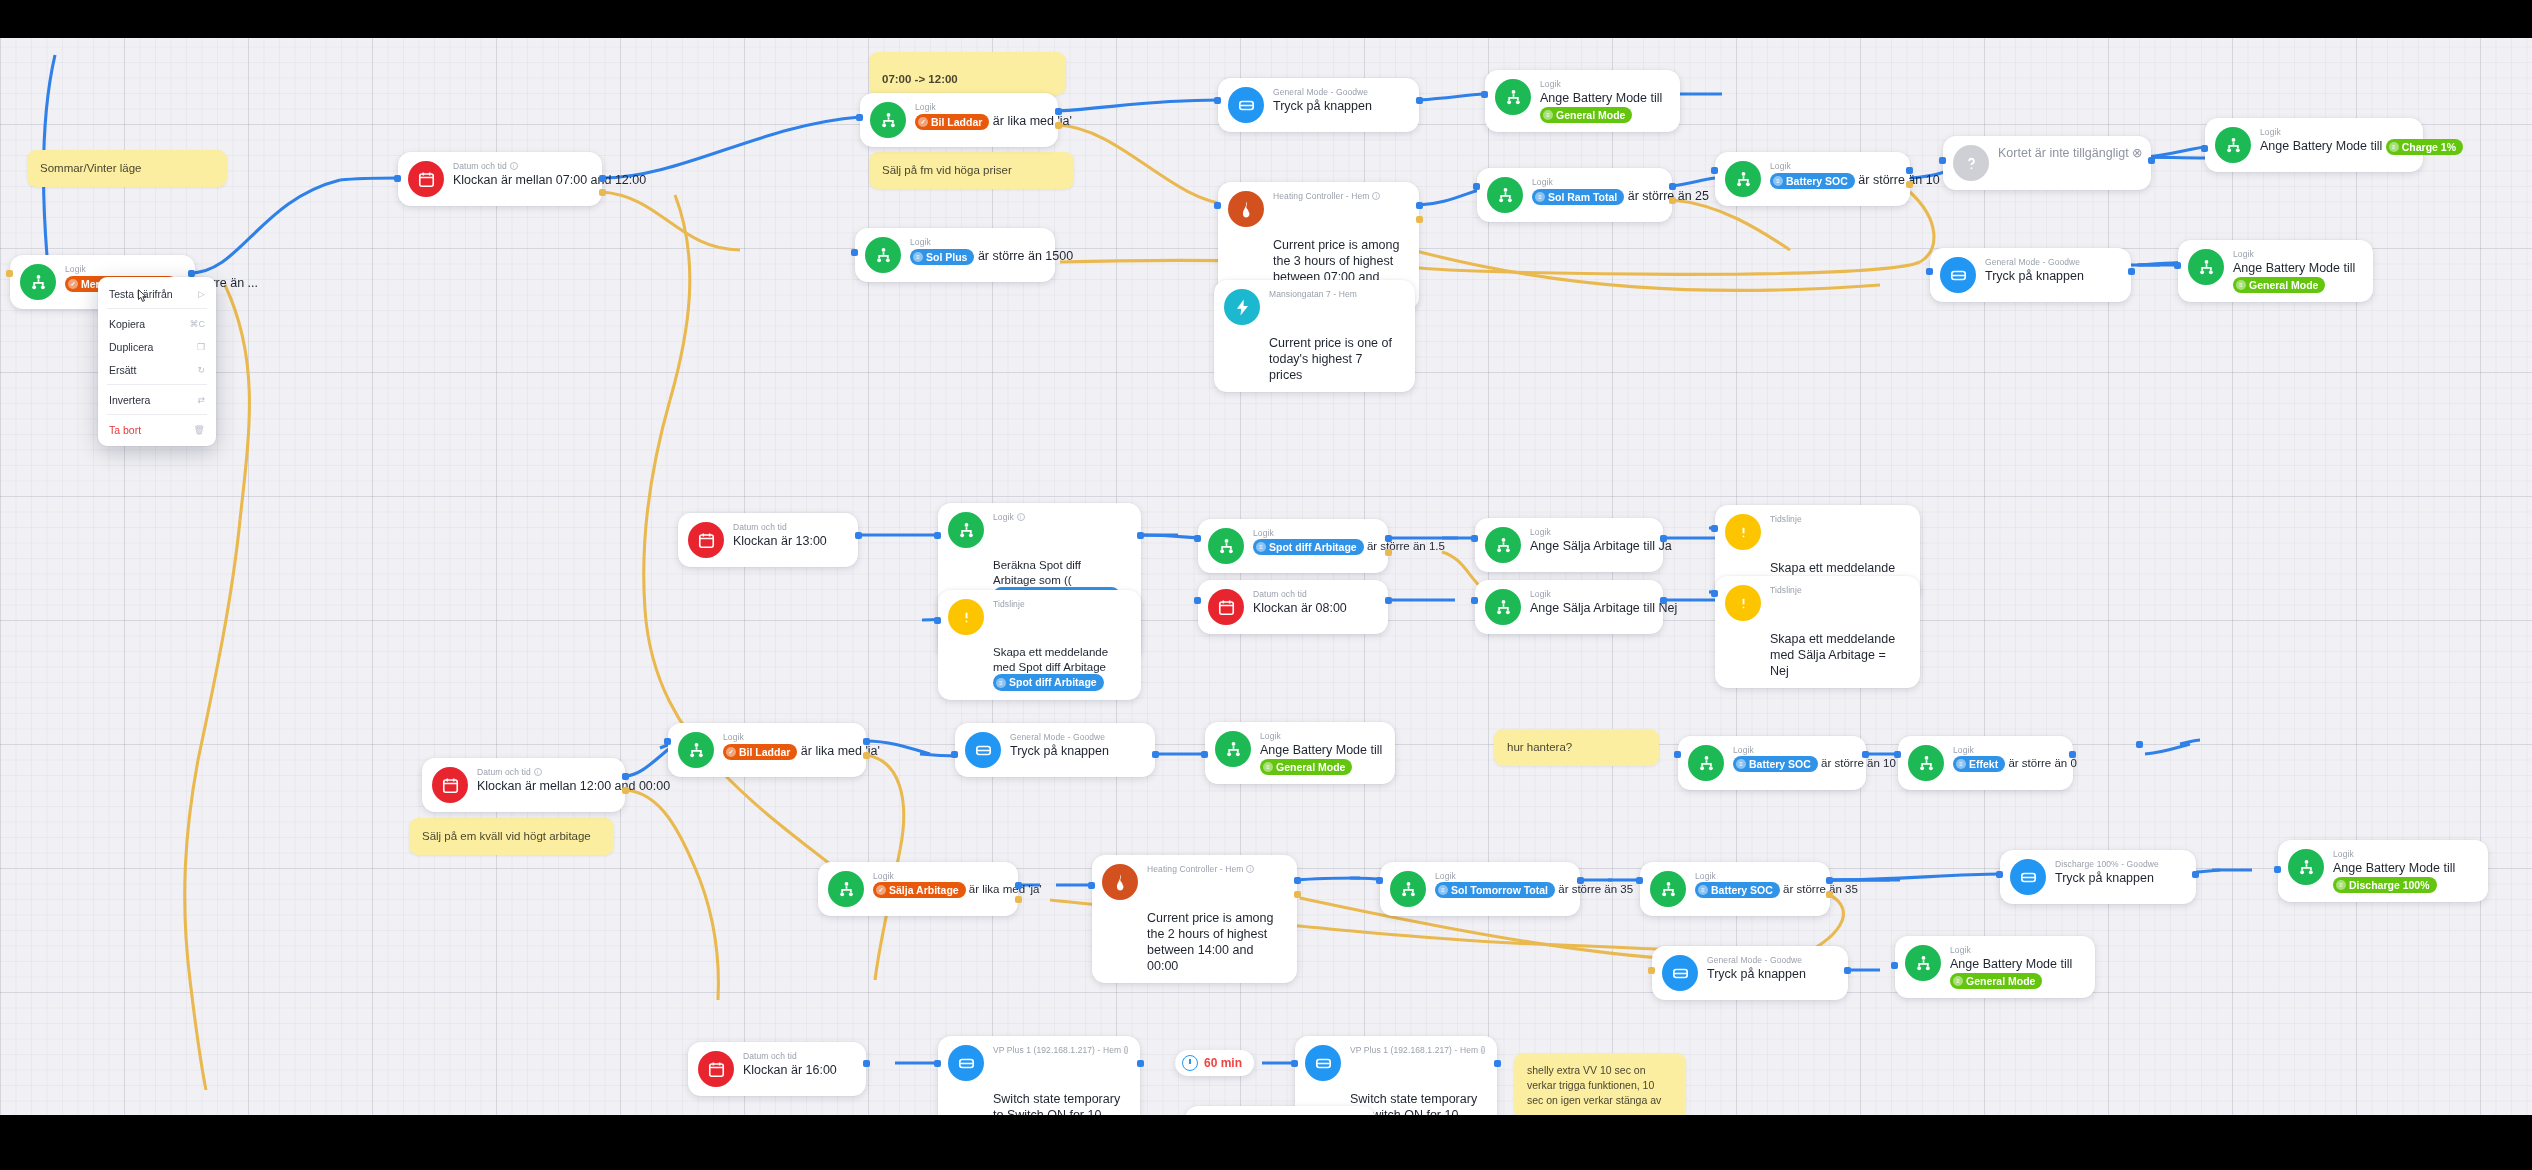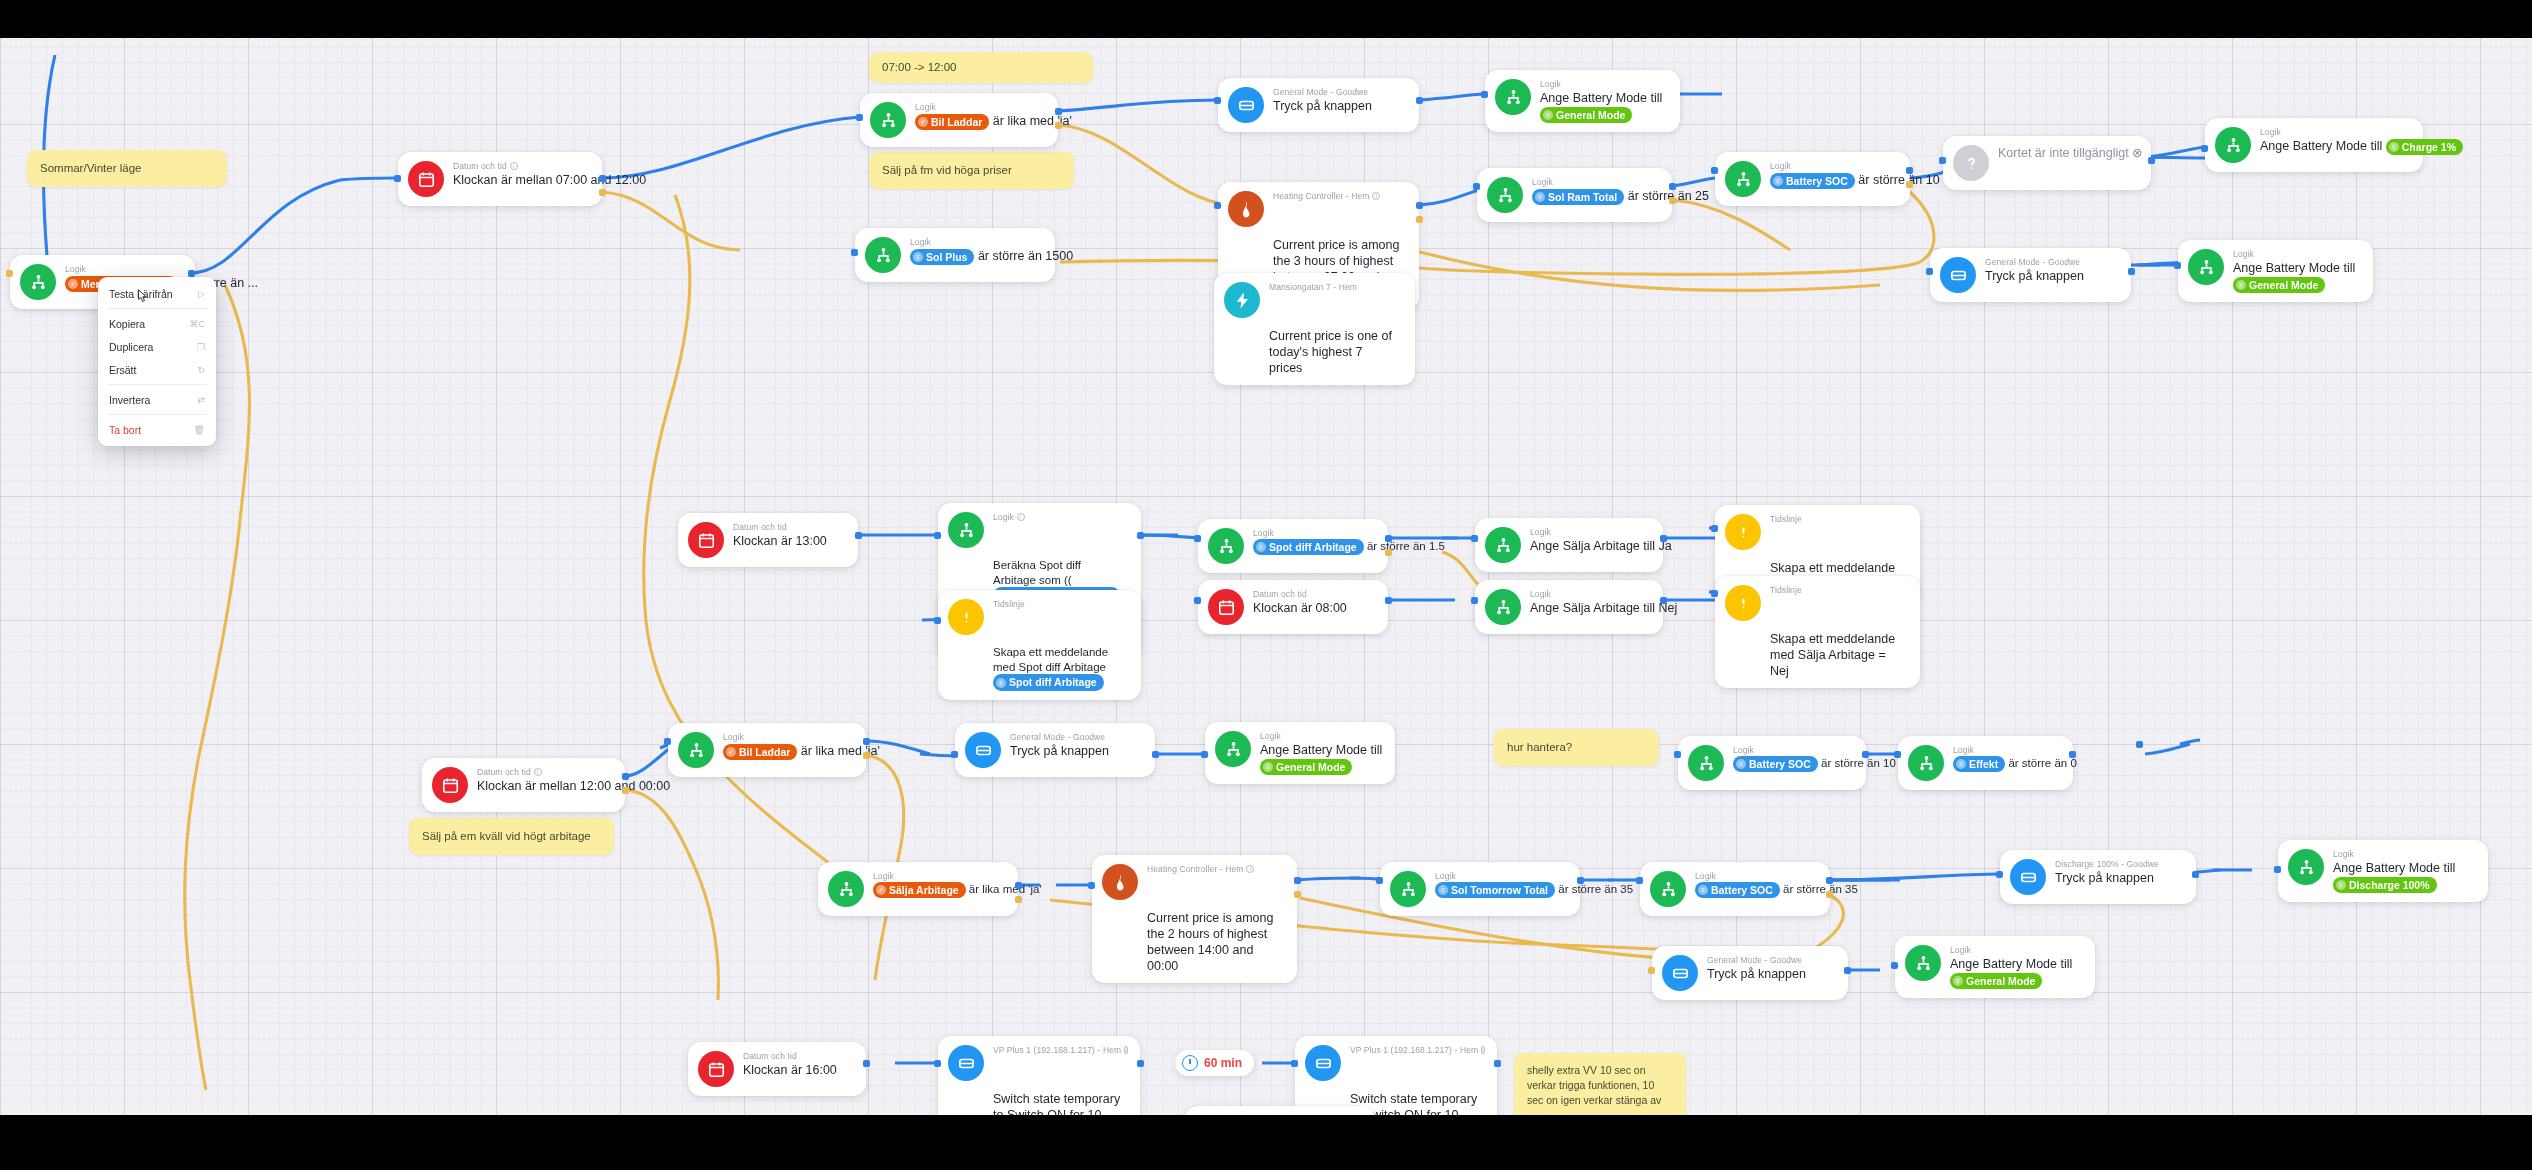--- a/index.html
+++ b/index.html
@@ -206,21 +206,21 @@
     <path class="w-blue" d="M 895 1063 C 915 1063 925 1063 938 1063"></path>
     <path class="w-blue" d="M 1175 1063 C 1190 1063 1200 1063 1210 1063"></path>
     <path class="w-blue" d="M 1262 1063 C 1275 1063 1285 1063 1295 1063"></path>
     <path class="w-blue" d="M 1480 1063 C 1490 1063 1495 1063 1500 1063"></path>
     <path class="w-blue" d="M 1203 1063 C 1215 1063 1222 1063 1228 1063"></path>
   </svg>
 
   <div class="note" style="left:27px; top:150px; width:200px;">
     <span>Sommar/Vinter läge</span>
   </div>
-  <div class="note" style="left:869px; top:52px; width:224px; padding-top:7px; padding-bottom:7px;">
+  <div class="note" style="left:869px; top:52px; width:197px; padding-top:19px; padding-bottom:7px;font-weight:bold;">
     <span>07:00 -&gt; 12:00</span>
   </div>
   <div class="note" style="left:869px; top:152px; width:205px;">
     <span>Sälj på fm vid höga priser</span>
   </div>
   <div class="note" style="left:409px; top:818px; width:205px;">
     <span>Sälj på em kväll vid högt arbitage</span>
   </div>
   <div class="note" style="left:1494px; top:729px; width:165px;">
     <span>hur hantera?</span>
@@ -383,21 +383,21 @@
       <div class="title">
         <span class="chip blue">
             <span class="dot">≡</span>
             <span>Sol Ram Total</span>
           </span>
         <span>är större än 25</span>
       </div>
     </div>
   </div>
 
-  <div class="node" style="left:1214px; top:273px; width:201px;">
+  <div class="node" style="left:1214px; top:280px; width:201px;">
     <div class="ico cyan">
       <svg viewBox="0 0 24 24" fill="#fff" stroke="none">
           <path d="M13.5 2 5 13.5h5.3L9.5 22 19 10.2h-5.6z"></path>
         </svg>
     </div>
     <div class="body">
       <div class="kicker">
           <span>Mansiongatan 7 - Hem</span>
         </div>
       <div class="title wrap">Current price is one of today's highest 7 prices</div>

